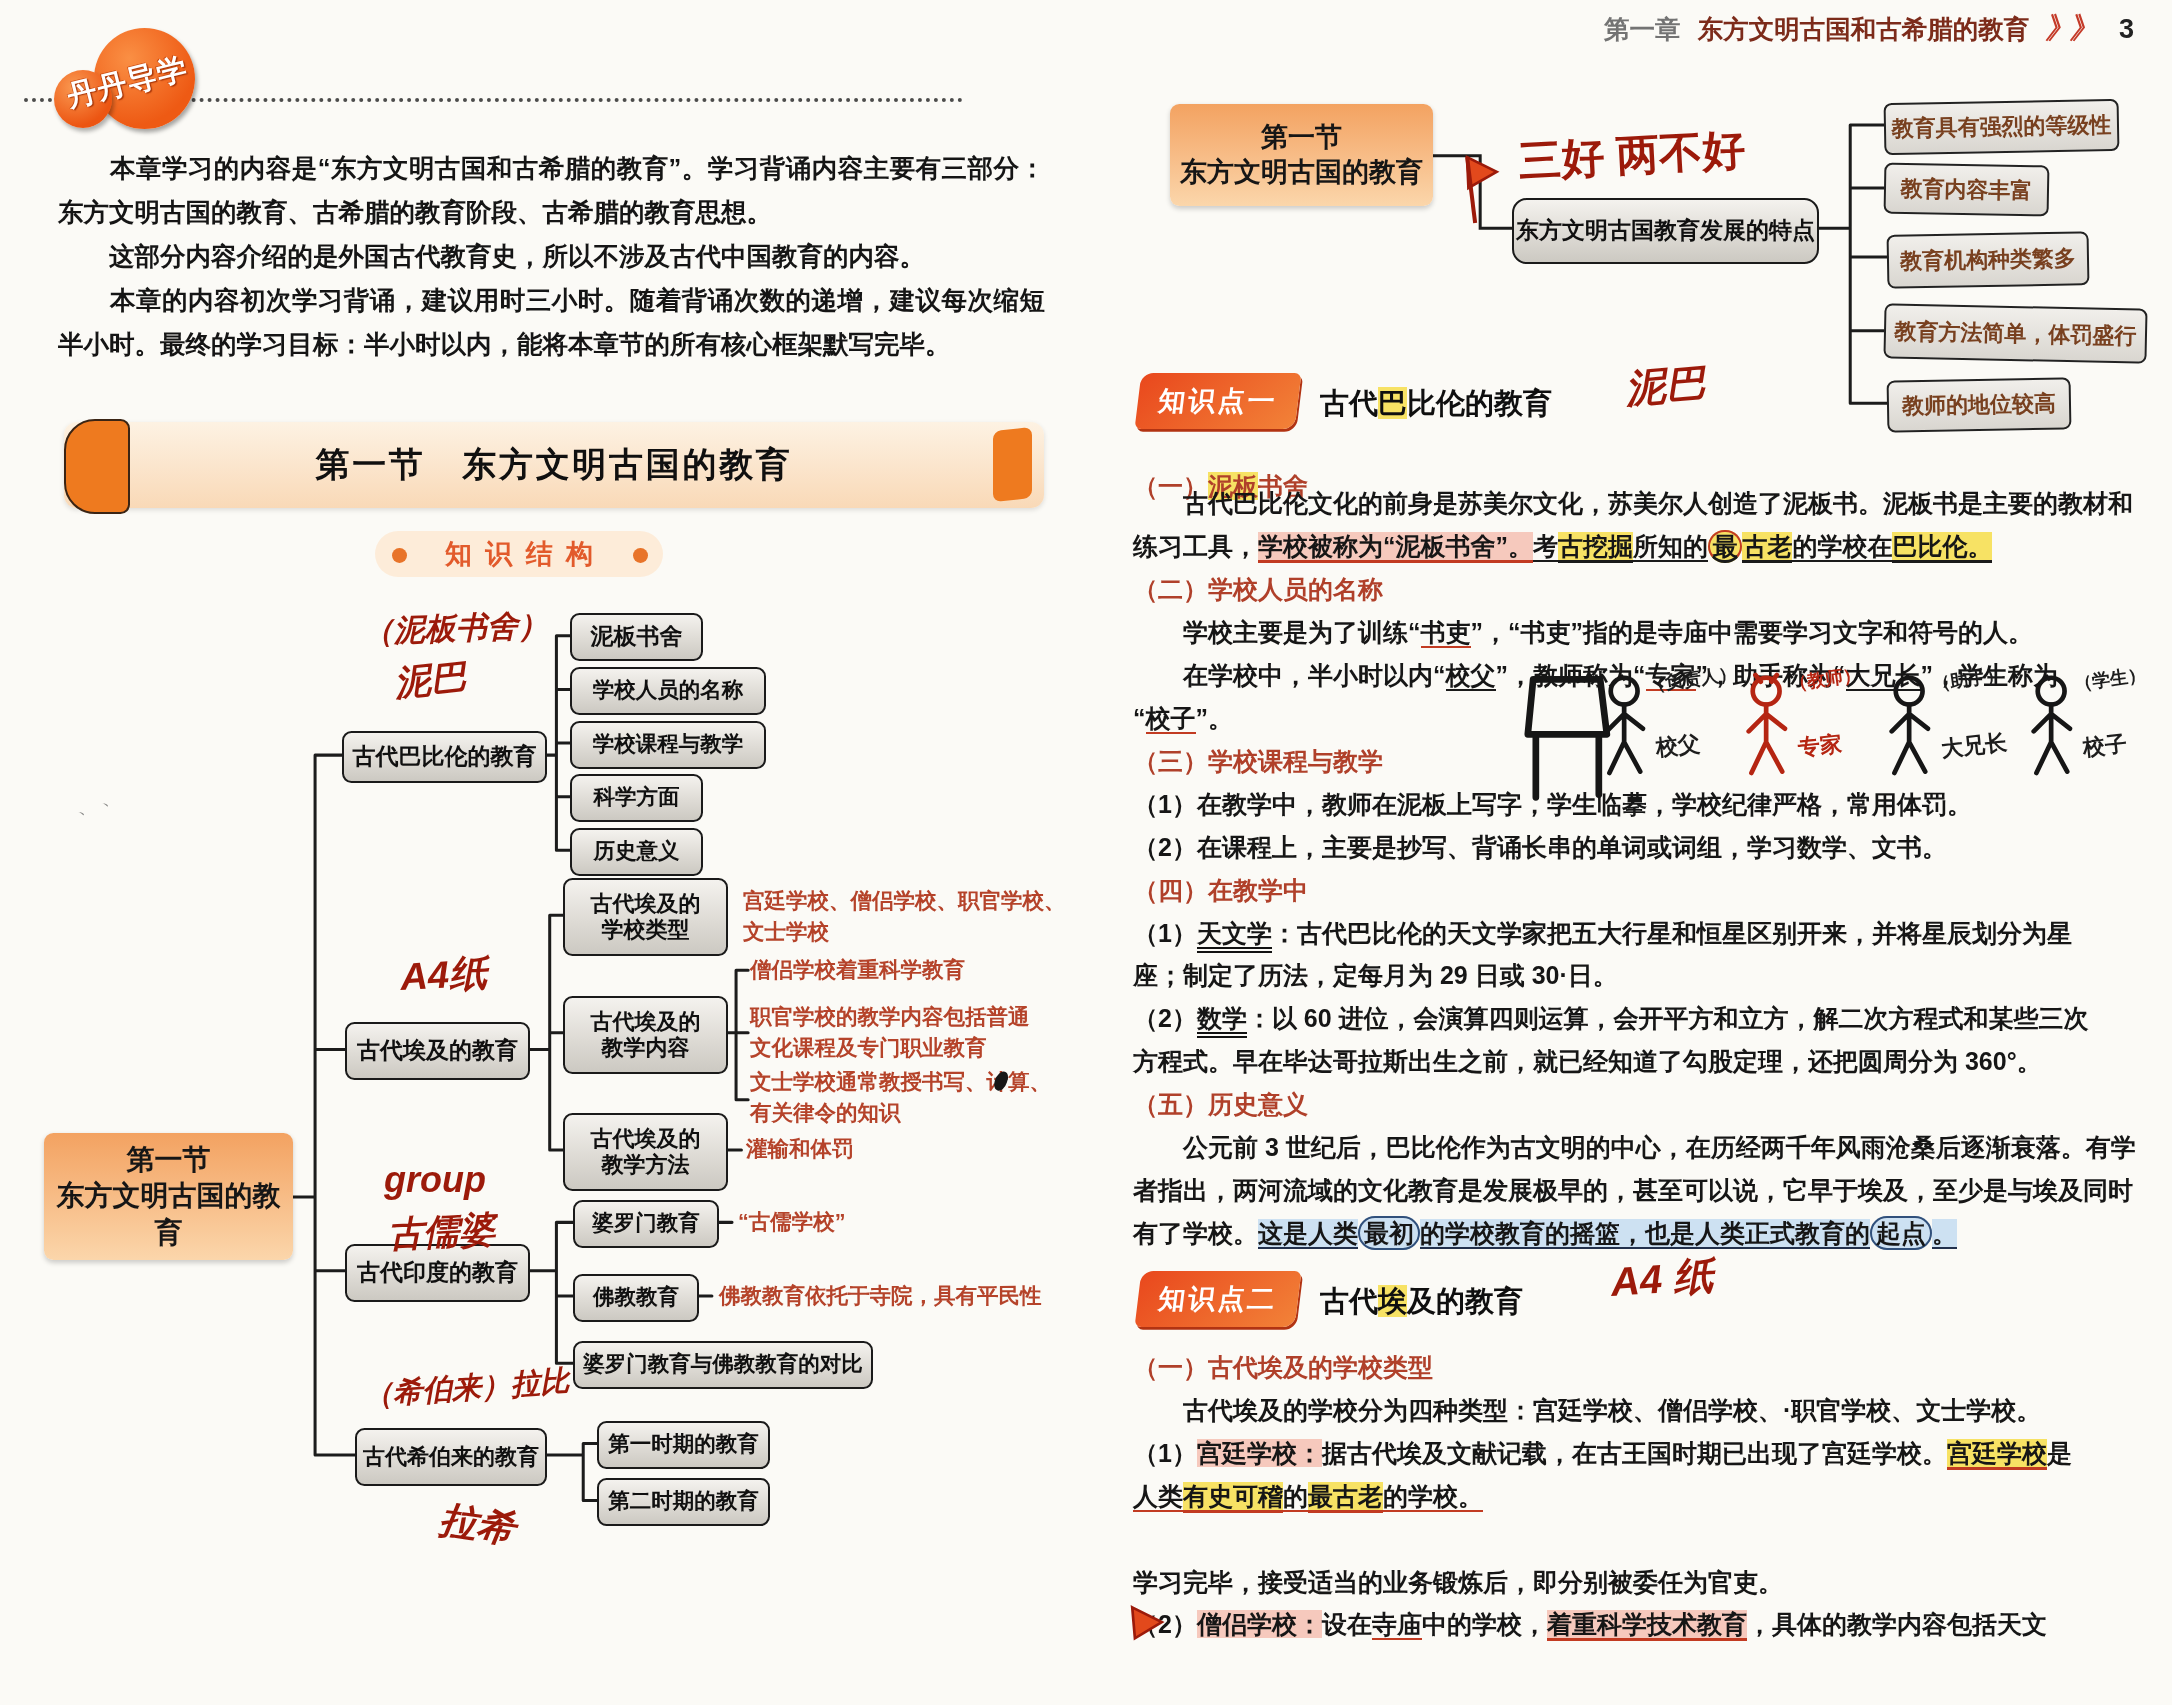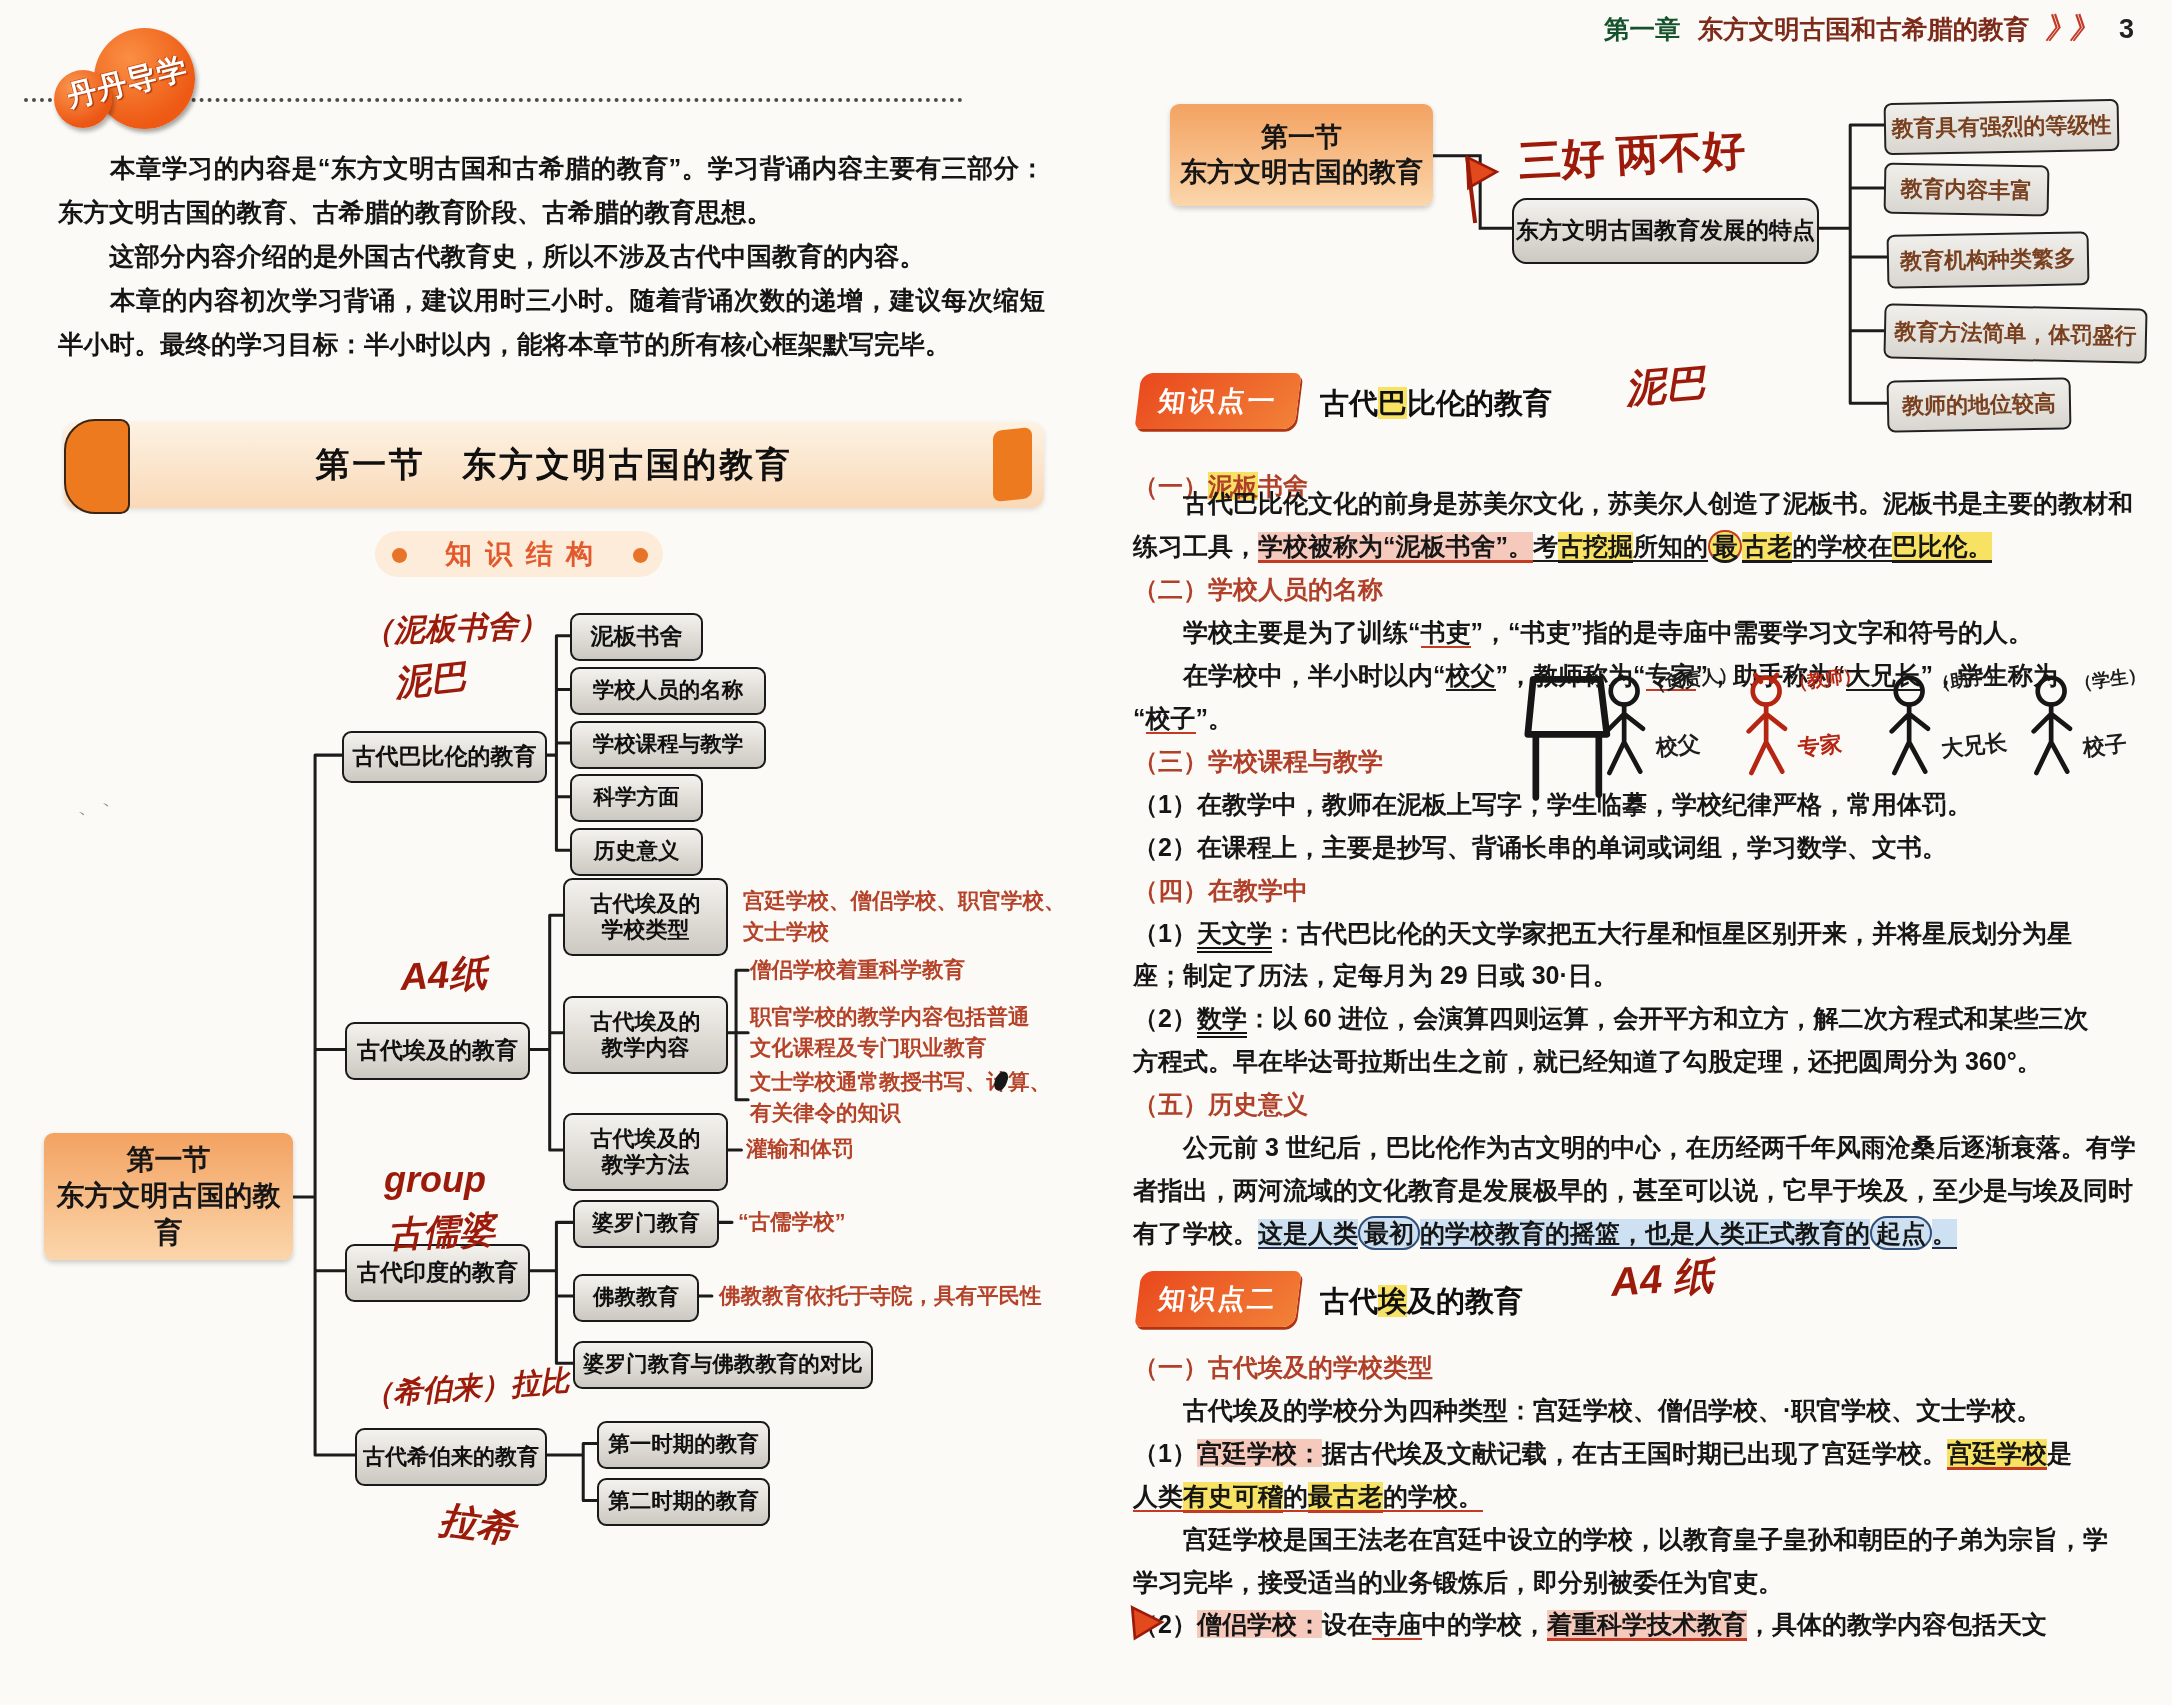--- a/index.html
+++ b/index.html
@@ -2,21 +2,21 @@
 <html style="font-size:10.7px"><head>
 <meta charset="utf-8">
 <style>
   html,body{margin:0;padding:0;background:#dedbd5;}
   #stage{position:relative;width:2172px;height:1706px;background:#fbfaf6;overflow:hidden;
          font-family:"Liberation Sans","DejaVu Sans",sans-serif;color:#161616;}
   svg.wires{position:absolute;left:0;top:0;z-index:1;pointer-events:none;}
   .abs{position:absolute;}
   
   .hdr{position:absolute;top:9.4px;right:38px;display:flex;align-items:center;gap:17.4px;z-index:3;}
-  .hdr .chap{color:#14532d;font-size:25.5px;font-weight:800;}
+  .hdr .chap{color:#737373;font-size:25.5px;font-weight:800;}
   .hdr .ttl{color:#7c2b1a;font-size:25.5px;font-weight:800;}
   .hdr .chev{color:#c43a28;font-size:29.5px;font-weight:800;transform:skewX(-12deg);letter-spacing:-5.4px;}
   .hdr .pg{color:#222;font-size:27px;font-weight:700;margin-left:6.7px;}
   
   .dotline{position:absolute;left:24px;top:98px;width:939px;border-top:4.7px dotted #2e2e2e;opacity:.85;}
   .badge{position:absolute;left:54px;top:28px;width:148px;height:107px;z-index:3;}
   .badge .blob1{position:absolute;left:40px;top:0;width:101px;height:101px;border-radius:50%;
      background:radial-gradient(circle at 35% 30%,#fa8f44,#ee5a14 70%);box-shadow:2px 3.4px 4px rgba(0,0,0,.35);}
   .badge .blob2{position:absolute;left:0;top:42px;width:58px;height:58px;border-radius:50%;
      background:radial-gradient(circle at 35% 30%,#fa9a52,#ec5512 70%);box-shadow:2px 3.4px 4px rgba(0,0,0,.3);}
@@ -241,21 +241,20 @@
   <div class="rl" style="top:1215px;"><span class="sg">有了学校。</span><span class="sg bl">这是人类</span><span class="sg blc">最初</span><span class="sg bl">的学校教育的摇篮，也是人类正式教育的</span><span class="sg blc">起点</span><span class="sg bl">。</span></div>
 
   <div class="kpbadge" style="left:1138px;top:1271px;">知识点二</div>
   <div class="kptitle" style="left:1320px;top:1282px;"><span class="sg kt">古代</span><span class="sg kty">埃</span><span class="sg kt">及的教育</span></div>
   <div class="hw" style="left:1609px;top:1255px;font-size:40px;transform:rotate(-4deg);">A4 纸</div>
 
   <div class="rl" style="top:1349px;"><span class="sg h">（一）古代埃及的学校类型</span></div>
   <div class="rl" style="top:1392px;"><span class="sg">　　古代埃及的学校分为四种类型：宫廷学校、僧侣学校、·职官学校、文士学校。</span></div>
   <div class="rl" style="top:1435px;"><span class="sg">（1）</span><span class="sg pkb">宫廷学校：</span><span class="sg">据古代埃及文献记载，在古王国时期已出现了宫廷学校。</span><span class="sg ylr">宫廷学校</span><span class="sg">是</span></div>
   <div class="rl" style="top:1478px;"><span class="sg ru">人类</span><span class="sg ylr">有史可稽</span><span class="sg ru">的</span><span class="sg ylr">最古老</span><span class="sg ru">的学校。</span></div>
-  <div class="rl" style="top:1521px;"><span class="sg">　　宫廷学校是国王法老在宫廷中设立的学校，以教育皇子皇孙和朝臣的子弟为宗旨，学</span></div>
   <div class="rl" style="top:1564px;"><span class="sg">学习完毕，接受适当的业务锻炼后，即分别被委任为官吏。</span></div>
   <div class="rl" style="top:1606px;"><span class="sg">（2）</span><span class="sg pkb">僧侣学校：</span><span class="sg">设在</span><span class="sg ru">寺庙</span><span class="sg">中的学校，</span><span class="sg pk">着重科学技术教育</span><span class="sg">，具体的教学内容包括天文</span></div>
 
   <svg class="abs" style="left:1128px;top:1602px;z-index:4;" width="38" height="43" viewBox="0 0 56 64">
     <path d="M6 8 L50 30 L10 54 Z" fill="#e2491c" stroke="#9c1a0a" stroke-width="4"></path>
   </svg>
 
   <svg class="abs" style="left:1521px;top:670px;z-index:4;" width="94" height="134" viewBox="0 0 140 200">
     <path d="M18 14 H118 L128 96 H10 Z M22 96 V190 M116 96 V186" fill="none" stroke="#161616" stroke-width="10" stroke-linejoin="round" stroke-linecap="round"></path>
   </svg>

